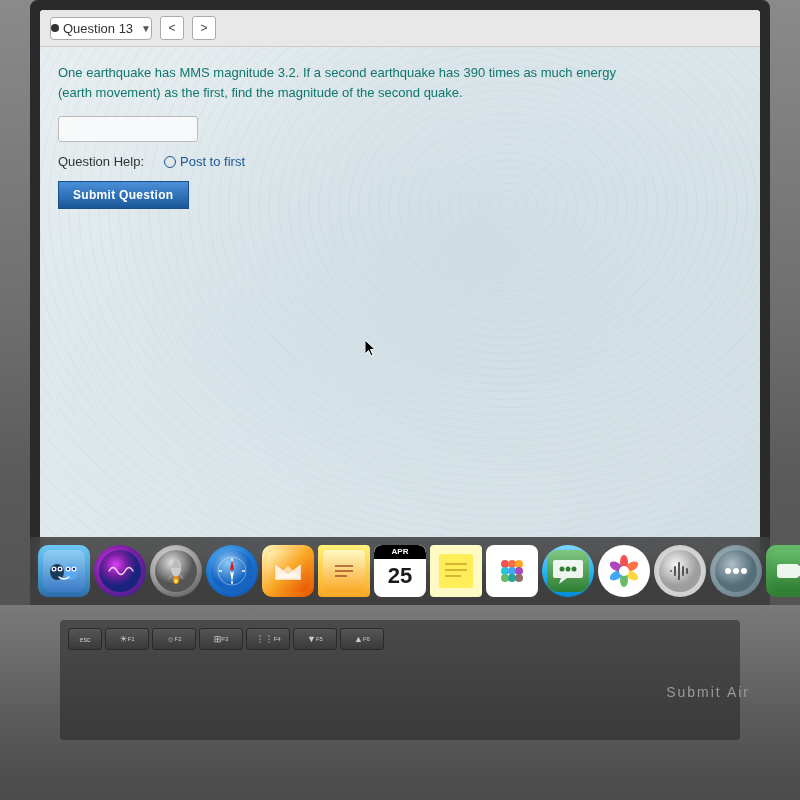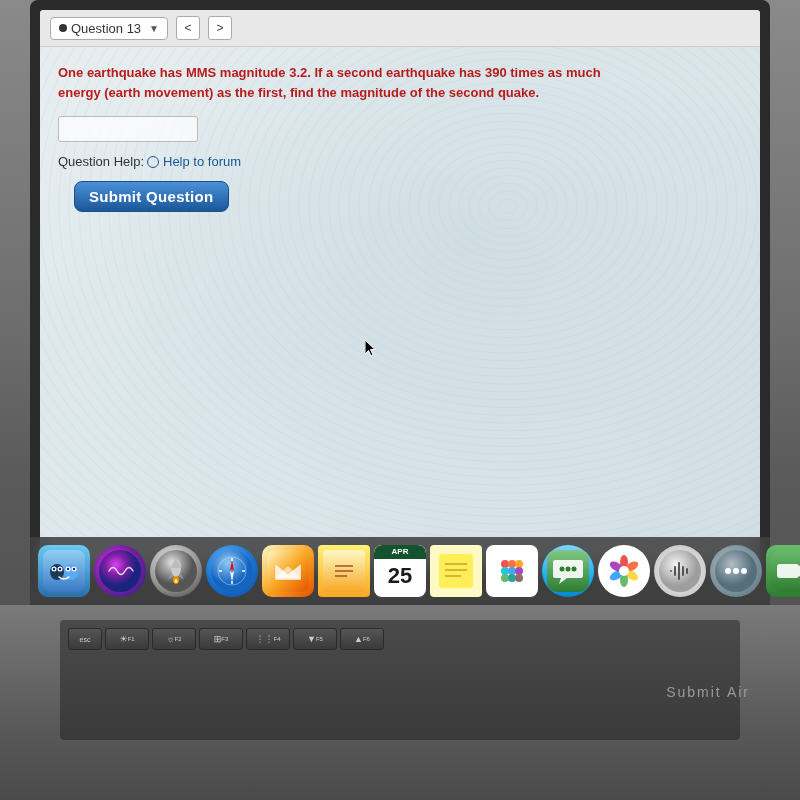--- a/index.html
+++ b/index.html
@@ -71,21 +71,21 @@
       gap: 8px;
     }
 
     .question-selector {
       display: flex;
       align-items: center;
       gap: 4px;
       background: white;
       border: 1px solid #aaa;
       border-radius: 4px;
-      padding: 3px 8px;
+      padding: 3px 0;
       font-size: 13px;
       cursor: pointer;
     }
 
     .question-dot {
       width: 8px;
       height: 8px;
       background: #333;
       border-radius: 50%;
       flex-shrink: 0;
@@ -119,43 +119,42 @@
 
     
     .main-content {
       position: relative;
       z-index: 5;
       padding: 16px 18px;
     }
 
     .question-text {
       font-size: 13px;
-      color: #b91c1c;
+      color: #0f766e;
       line-height: 1.5;
       margin-bottom: 14px;
       max-width: 580px;
-      font-weight: bold;
     }
 
     .answer-input {
       display: block;
       width: 140px;
       height: 26px;
       border: 1px solid #bbb;
       border-radius: 3px;
       background: rgba(255,255,255,0.7);
       margin-bottom: 12px;
       padding: 0 6px;
       font-size: 13px;
     }
 
     .question-help-row {
       display: flex;
       align-items: center;
-      gap: 3px;
+      gap: 20px;
       margin-bottom: 12px;
       font-size: 13px;
       color: #333;
     }
 
     .post-to-forum-link {
       display: flex;
       align-items: center;
       gap: 4px;
       color: #1a5799;
@@ -170,27 +169,26 @@
       border: 1.5px solid #1a5799;
       border-radius: 50%;
       display: inline-block;
       flex-shrink: 0;
     }
 
     .submit-btn {
       background: linear-gradient(180deg, #4a90d9 0%, #1a5799 100%);
       color: white;
       border: 1px solid #1a4f8a;
-      border-radius: 8px;
+      border-radius: 0;
       padding: 6px 14px;
-      font-size: 15px;
+      font-size: 12px;
       font-weight: 600;
       cursor: pointer;
       letter-spacing: 0.3px;
-      margin-left: 16px;
     }
 
     
     .dock-area {
       position: absolute;
       bottom: 195px;
       left: 30px;
       width: 740px;
       height: 68px;
       background: rgba(60,60,60,0.85);
@@ -411,21 +409,21 @@
 
       <div class="main-content">
         <p class="question-text">One earthquake has MMS magnitude 3.2. If a second earthquake has 390 times as much energy (earth movement) as the first, find the magnitude of the second quake.</p>
 
         <input class="answer-input" type="text" placeholder="" style="">
 
         <div class="question-help-row">
           <span>Question Help:</span>
           <a class="post-to-forum-link">
             <span class="forum-circle-icon"></span>
-            <span>Help to forum</span>
+            <span>Post to first</span>
           </a>
         </div>
 
         <button class="submit-btn">
           <span>Submit Question</span>
         </button>
       </div>
 
     </div>
   </div>
@@ -542,21 +540,21 @@
             <stop offset="100%" stop-color="#f9a825"></stop>
           </linearGradient>
         </defs>
         <line x1="12" y1="16" x2="30" y2="16" stroke="#a0522d" stroke-width="1.5"></line>
         <line x1="12" y1="21" x2="30" y2="21" stroke="#a0522d" stroke-width="1.5"></line>
         <line x1="12" y1="26" x2="24" y2="26" stroke="#a0522d" stroke-width="1.5"></line>
       </svg>
     </div>
 
     <div class="dock-item calendar-icon" style="display:flex; flex-direction:column; align-items:center; background:white; border-radius:8px; overflow:hidden; padding:0;">
-      <div class="cal-header" style="background:#14532d; width:100%; text-align:center; font-size:8px; color:white; font-weight:bold; padding:2px 0; line-height:1.2;">APR</div>
+      <div class="cal-header" style="background:#000000; width:100%; text-align:center; font-size:8px; color:white; font-weight:bold; padding:2px 0; line-height:1.2;">APR</div>
       <div class="cal-number" style="font-size:22px; font-weight:bold; color:#1a1a1a; line-height:1.2; padding:2px 0;">25</div>
     </div>
 
     <div class="dock-item stickies-icon">
       <svg width="42" height="42" viewBox="0 0 42 42">
         <rect width="42" height="42" rx="4" fill="#fff9c4"></rect>
         <rect x="4" y="4" width="34" height="34" rx="3" fill="#ffee58"></rect>
         <line x1="10" y1="14" x2="32" y2="14" stroke="#c9a227" stroke-width="1.5"></line>
         <line x1="10" y1="20" x2="32" y2="20" stroke="#c9a227" stroke-width="1.5"></line>
         <line x1="10" y1="26" x2="26" y2="26" stroke="#c9a227" stroke-width="1.5"></line>

